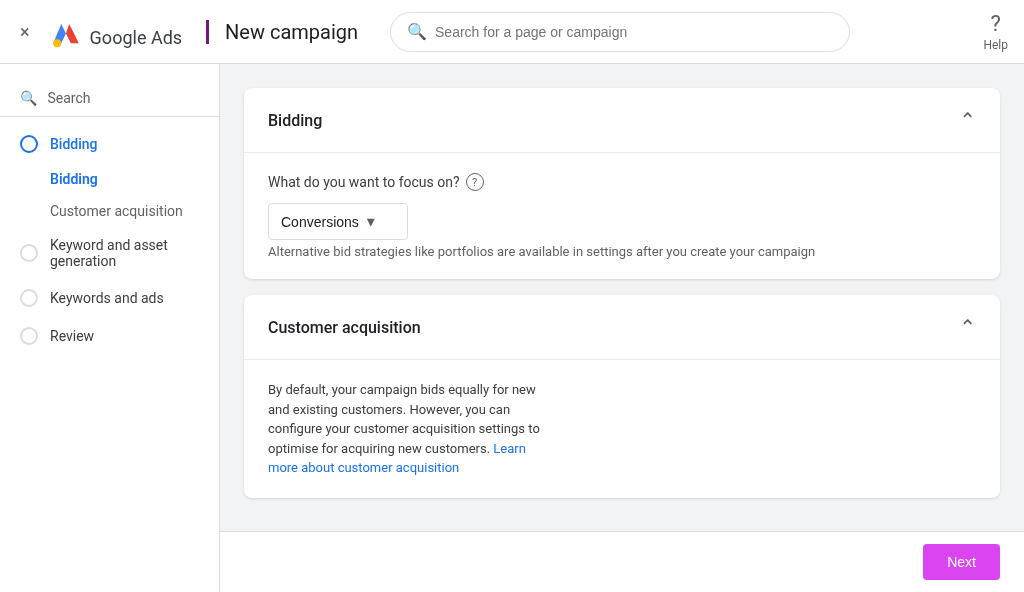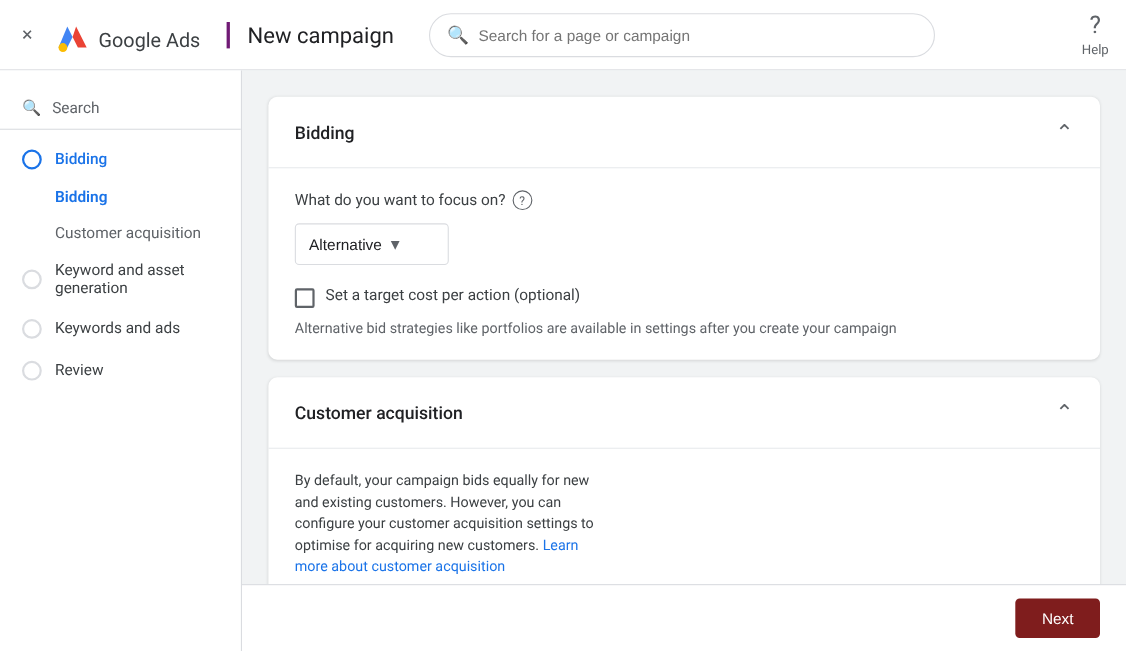--- a/index.html
+++ b/index.html
@@ -89,21 +89,21 @@
     .bid-for-label { font-size: 14px; color: #1a73e8; font-weight: 500; }
     .bid-sub { font-size: 12px; color: #5f6368; margin-top: 4px; line-height: 1.4; }
 
     
     .bottom-bar {
       position: absolute; bottom: 0; right: 0; width: calc(1024px - 220px);
       background: #fff; border-top: 1px solid #dadce0; padding: 12px 24px;
       display: flex; justify-content: flex-end;
     }
     .next-btn {
-      background: #7f1d1d; color: #fff; border: none; border-radius: 4px;
+      background: #d946ef; color: #fff; border: none; border-radius: 4px;
       padding: 10px 24px; font-size: 14px; font-weight: 500; cursor: pointer;
     }
   </style>
 </head>
 <body>
 
 <div class="topbar">
   <span class="topbar-close">×</span>
 
   <div class="logo">
@@ -176,28 +176,24 @@
         <span>Bidding</span>
         <span class="chevron">⌃</span>
       </div>
       <div class="card-body">
         <div class="focus-label">
           <span>What do you want to focus on?</span>
           <div class="help-circle">?</div>
         </div>
 
         <button class="dropdown-btn">
-          <span>Alternative</span>
+          <span>Conversions</span>
           <span class="dropdown-arrow">▾</span>
         </button>
 
-        <div class="checkbox-row">
-          <div class="checkbox"></div>
-          <span class="checkbox-label">Set a target cost per action (optional)</span>
-        </div>
 
         <div class="alt-text">Alternative bid strategies like portfolios are available in settings after you create your campaign</div>
       </div>
     </div>
 
     <div class="card">
       <div class="card-header">
         <span>Customer acquisition</span>
         <span class="chevron">⌃</span>
       </div>

